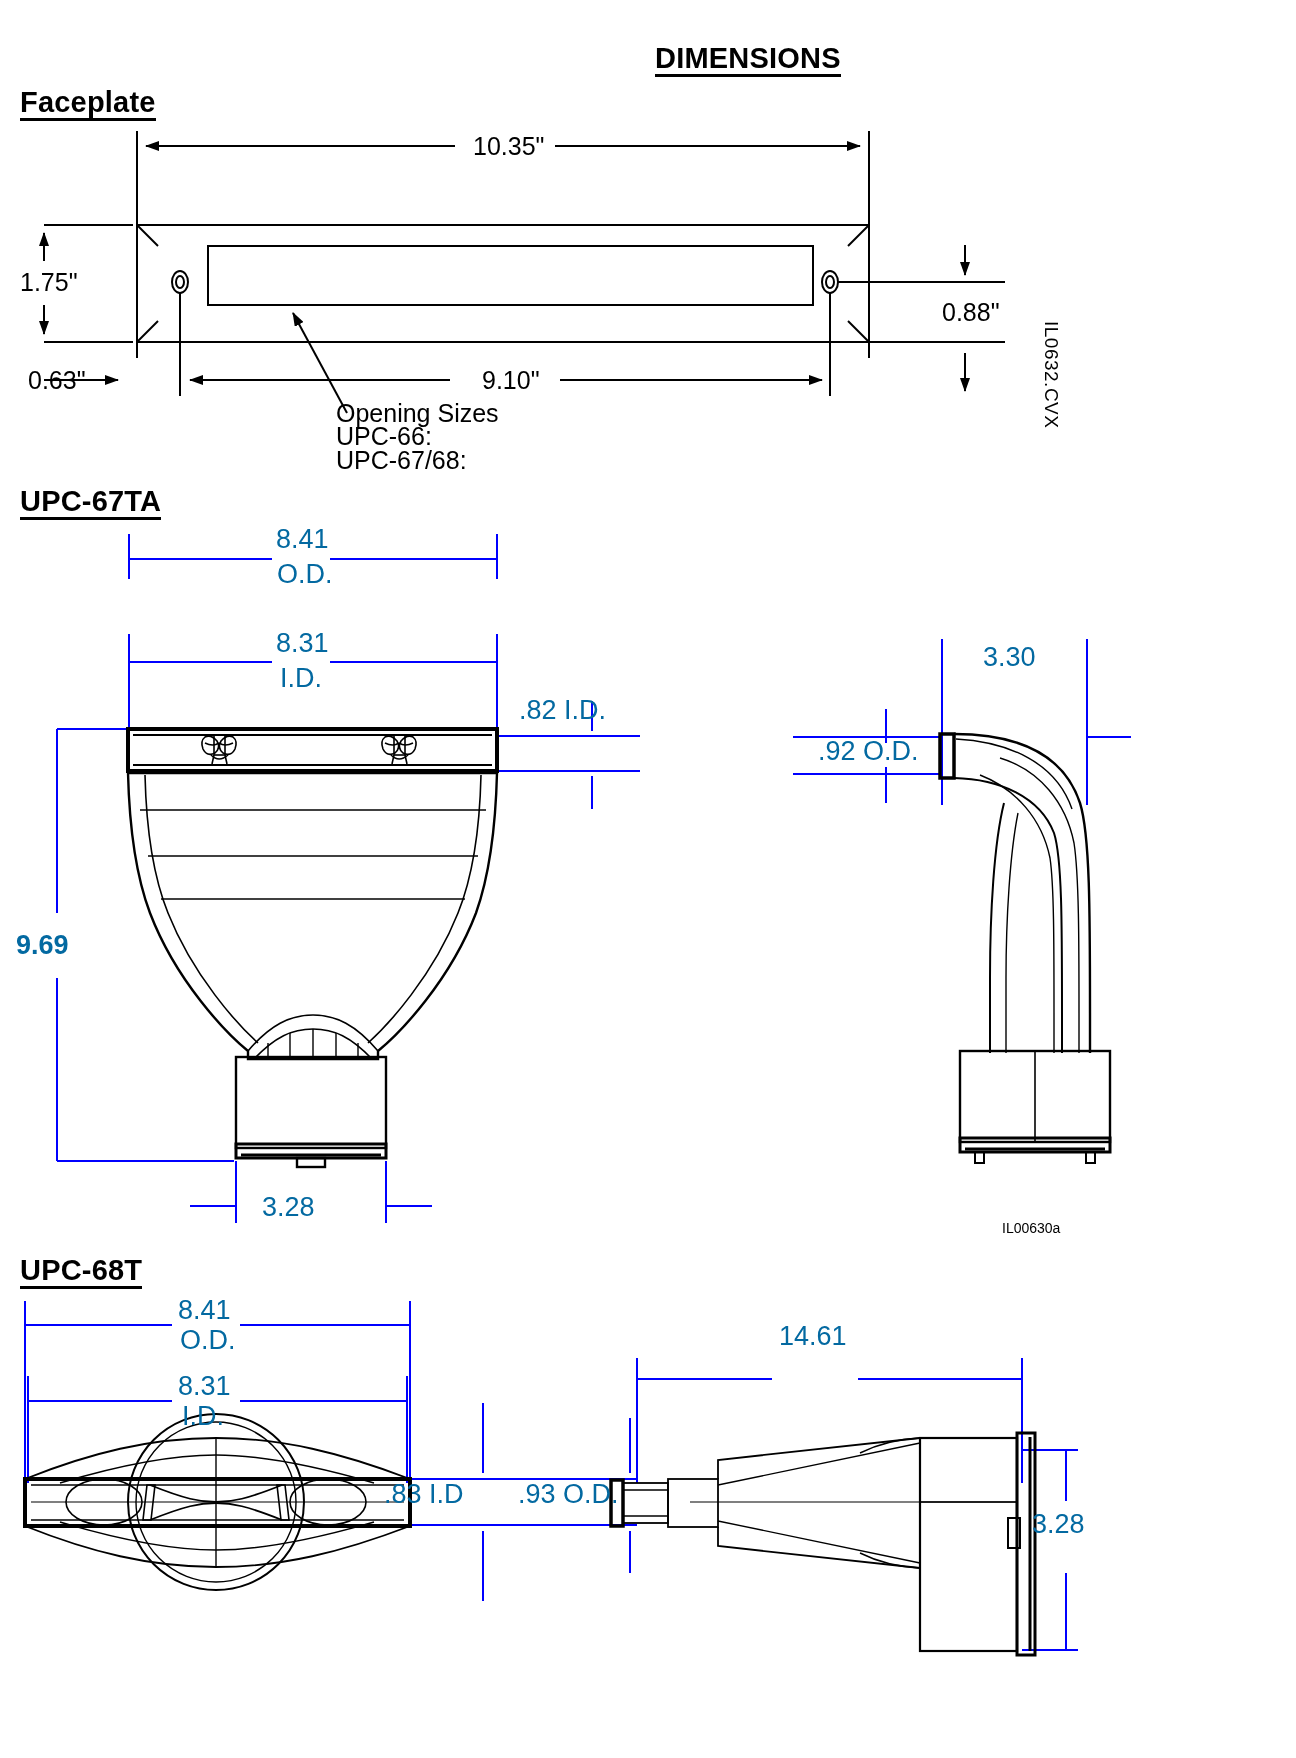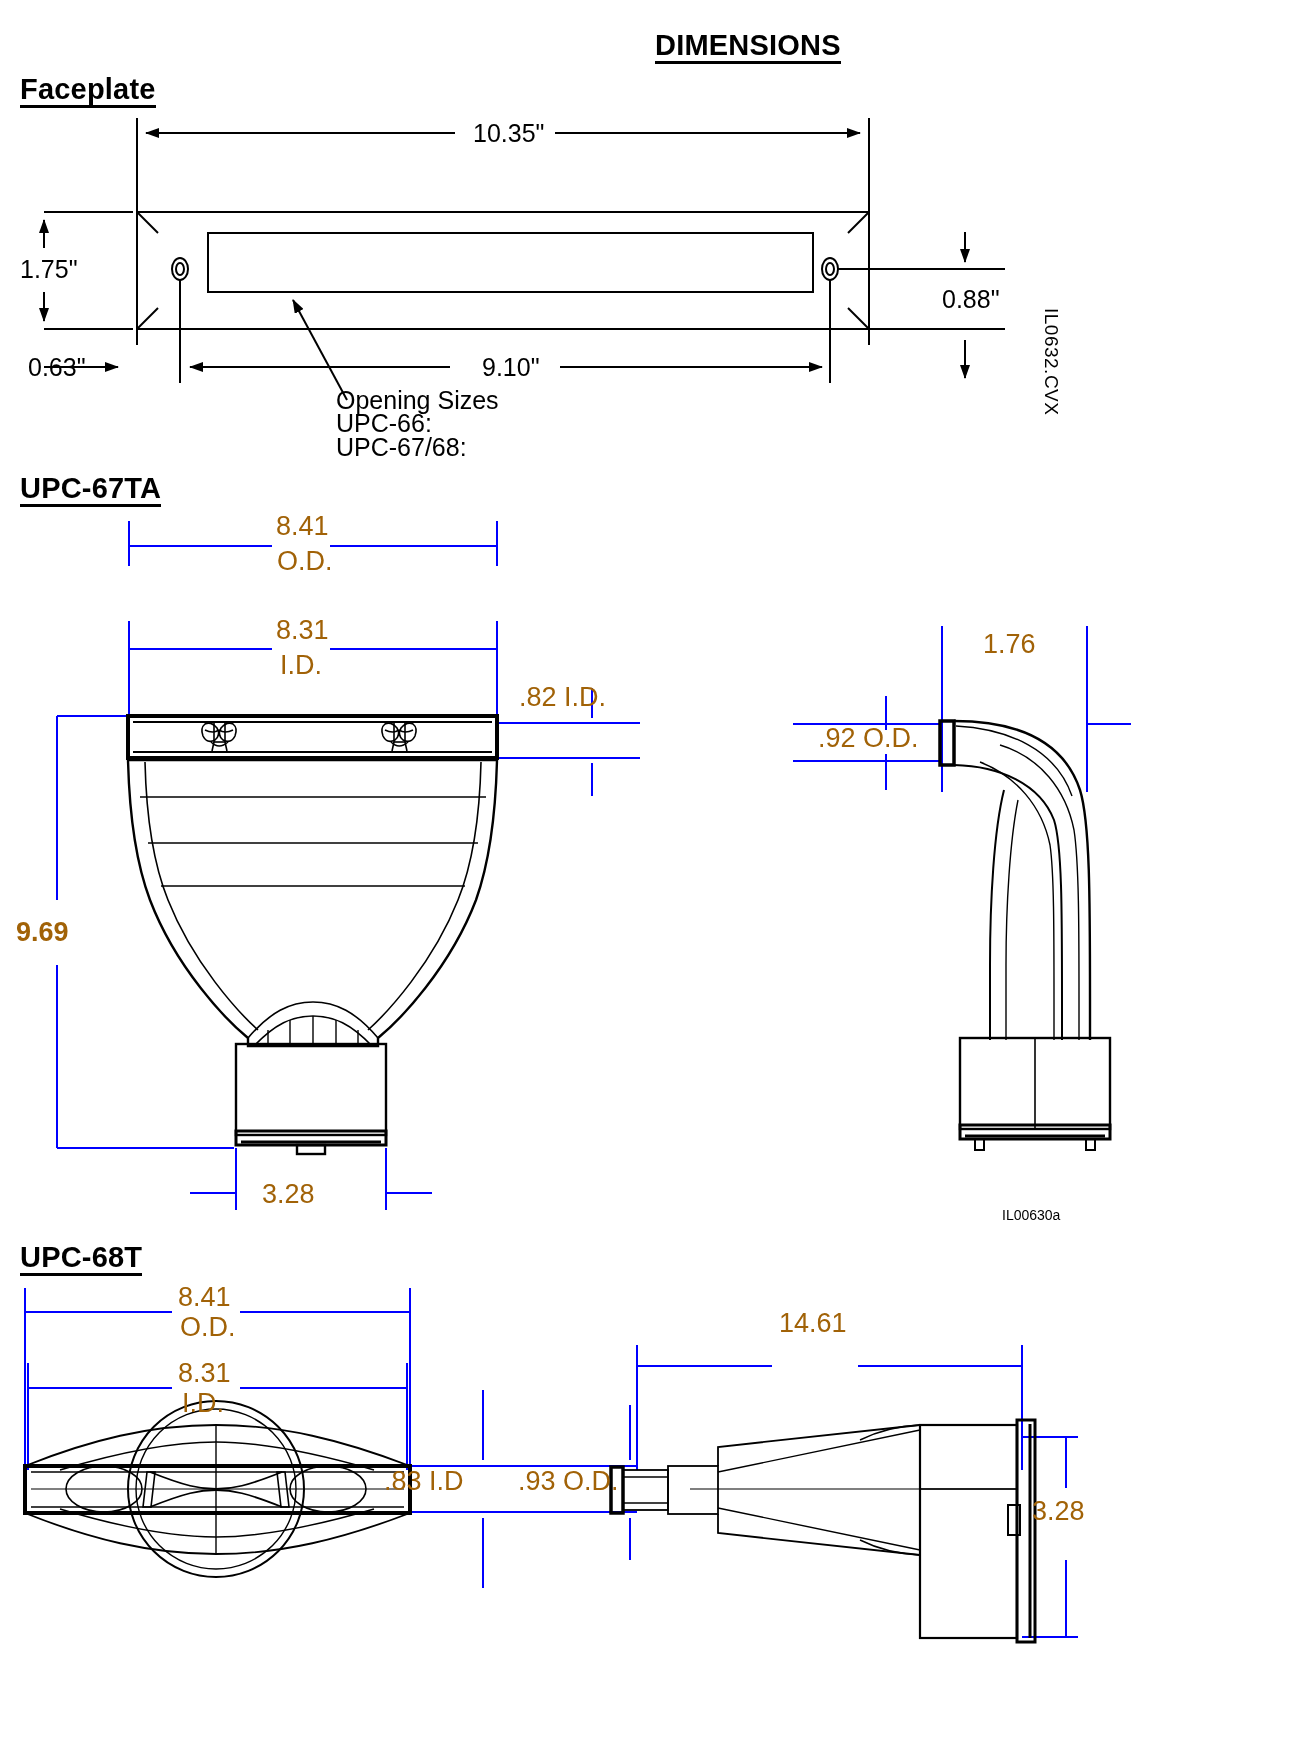--- a/index.html
+++ b/index.html
@@ -1,24 +1,24 @@
 <!DOCTYPE html>
 <html><head>
 <meta charset="utf-8">
 <style>
   html,body{margin:0;padding:0;background:#fff;}
   body{width:1296px;height:1758px;position:relative;
        font-family:"Liberation Sans",sans-serif;color:#000;overflow:hidden;}
-  .canvas{position:absolute;inset:0;}
+  .canvas{position:absolute;inset:0;margin-top:13px;}
   svg.layer{position:absolute;left:0;top:0;width:1296px;height:1758px;}
   .txt{position:absolute;white-space:nowrap;}
   .hdr{font-weight:bold;font-size:29px;letter-spacing:.2px;
        border-bottom:3px solid #000;padding-bottom:1px;line-height:1.05;}
   .blk{font-size:25px;}
-  .blu{font-size:27px;color:#a16207;}
+  .blu{font-size:27px;color:#0369a1;}
   .small{font-size:14px;}
   .vert{writing-mode:vertical-rl;font-size:19px;letter-spacing:.5px;}
 </style>
 </head>
 <body>
 
 <div class="canvas">
 
 <svg class="layer" viewBox="0 0 1296 1758" xmlns="http://www.w3.org/2000/svg">
   <defs>
@@ -309,21 +309,21 @@
 
 <div class="txt blu" style="left:276px;top:615px;">8.31</div>
 <div class="txt blu" style="left:280px;top:650px;">I.D.</div>
 
 <div class="txt blu" style="left:519px;top:682px;">.82 I.D.</div>
 
 <div class="txt blu" style="left:16px;top:917px;font-weight:bold;">9.69</div>
 
 <div class="txt blu" style="left:262px;top:1179px;">3.28</div>
 
-<div class="txt blu" style="left:983px;top:629px;">1.76</div>
+<div class="txt blu" style="left:983px;top:629px;">3.30</div>
 
 <div class="txt blu" style="left:818px;top:723px;">.92 O.D.</div>
 
 <div class="txt small" style="left:1002px;top:1207px;">IL00630a</div>
 
 <div class="txt hdr" style="left:20px;top:1242px;">UPC-68T</div>
 
 <div class="txt blu" style="left:178px;top:1282px;">8.41</div>
 <div class="txt blu" style="left:180px;top:1312px;">O.D.</div>
 

